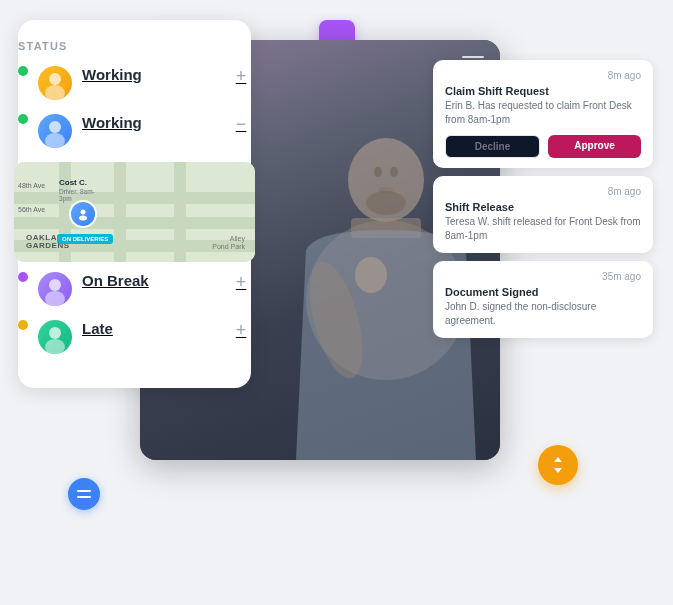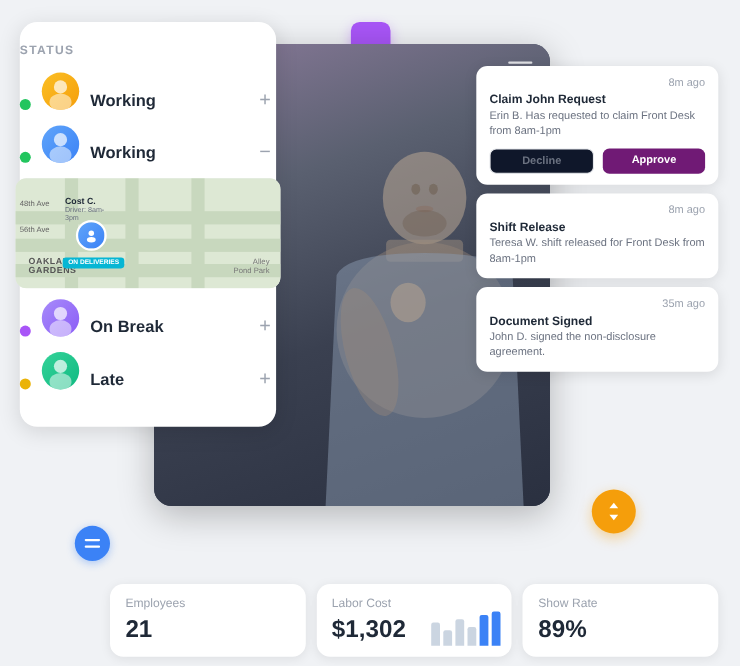--- a/index.html
+++ b/index.html
@@ -97,23 +97,24 @@
     .status-title {
       font-size: 11px;
       font-weight: 600;
       color: #9ca3af;
       letter-spacing: 1.2px;
       margin-bottom: 14px;
     }
 
     .status-item {
       display: flex;
-      align-items: flex-end;
+      align-items: flex-start;
       margin-bottom: 14px;
       gap: 10px;
+      text-decoration: underline;
     }
 
     .status-dot {
       width: 10px;
       height: 10px;
       border-radius: 50%;
       flex-shrink: 0;
     }
     .dot-green { background: #22c55e; }
     .dot-purple { background: #a855f7; }
@@ -326,21 +327,21 @@
       color: #6b7280;
       cursor: pointer;
       text-align: center;
     }
 
     .btn-approve {
       flex: 1;
       padding: 5px 8px;
       border: none;
       border-radius: 6px;
-      background: #701a75;
+      background: #be185d;
       font-size: 10px;
       font-weight: 600;
       color: white;
       cursor: pointer;
       text-align: center;
     }
 
     
     .sort-icon {
       position: absolute;
@@ -554,21 +555,21 @@
       </div>
       <span class="status-label">Late</span>
       <div class="status-action">+</div>
     </div>
   </div>
 
   <div class="notif-stack">
 
     <div class="notif-card">
       <div class="notif-time">8m ago</div>
-      <div class="notif-title">Claim John Request</div>
+      <div class="notif-title">Claim Shift Request</div>
       <div class="notif-body">Erin B. Has requested to claim Front Desk from 8am-1pm</div>
       <div class="notif-actions">
         <div class="btn-decline">Decline</div>
         <div class="btn-approve">Approve</div>
       </div>
     </div>
 
     <div class="notif-card">
       <div class="notif-time">8m ago</div>
       <div class="notif-title">Shift Release</div>
@@ -587,39 +588,14 @@
       <path d="M11 3 L7 8 H15 Z"></path>
       <path d="M11 19 L7 14 H15 Z"></path>
     </svg>
   </div>
 
   <div class="equals-icon">
     <div class="equals-line"></div>
     <div class="equals-line"></div>
   </div>
 
-  <div class="stats-row">
-
-    <div class="stat-card">
-      <div class="stat-label">Employees</div>
-      <div class="stat-value">21</div>
-    </div>
-
-    <div class="stat-card">
-      <div class="stat-label">Labor Cost</div>
-      <div class="stat-value">$1,302</div>
-      <div class="mini-chart" id="mini-chart">
-          <div class="chart-bar" style="height: 21px; background: rgb(203, 213, 225);"></div>
-          <div class="chart-bar" style="height: 14px; background: rgb(203, 213, 225);"></div>
-          <div class="chart-bar" style="height: 24.5px; background: rgb(203, 213, 225);"></div>
-          <div class="chart-bar" style="height: 17.5px; background: rgb(203, 213, 225);"></div>
-          <div class="chart-bar" style="height: 28px; background: rgb(59, 130, 246);"></div>
-          <div class="chart-bar" style="height: 31.5px; background: rgb(59, 130, 246);"></div>
-        </div>
-    </div>
-
-    <div class="stat-card">
-      <div class="stat-label">Show Rate</div>
-      <div class="stat-value">89%</div>
-    </div>
-  </div>
 
 </div>
 
 </body></html>

